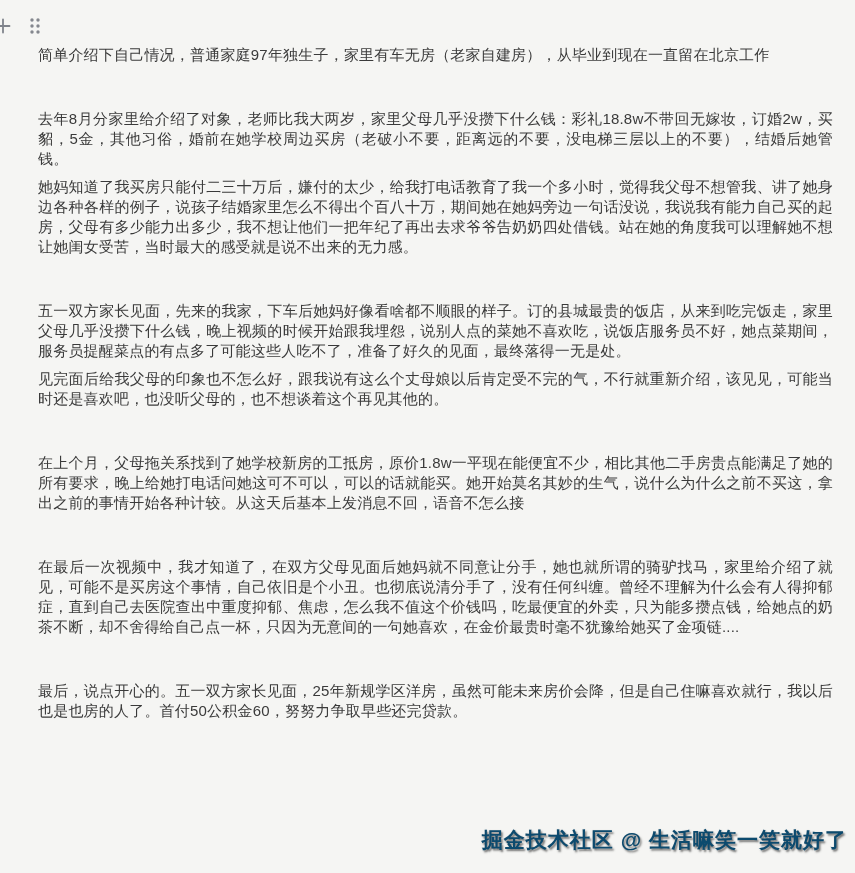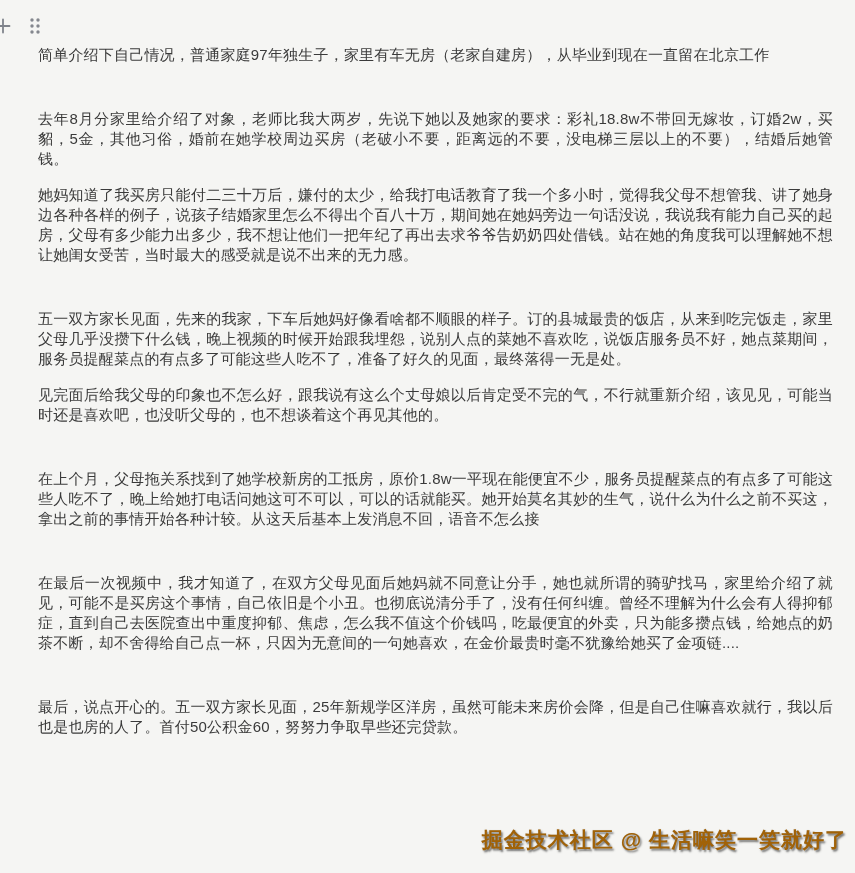--- a/index.html
+++ b/index.html
@@ -52,30 +52,30 @@
   .para {
     margin: 0;
     font-size: 15px;
     line-height: 20px;
     color: #3a3a3a;
     letter-spacing: 0.2px;
     word-break: break-all;
     text-align: justify;
   }
   .gap-blank { margin-top: 44px; }
-  .gap-small { margin-top: 16px; }
+  .gap-small { margin-top: 8px; }
   
   .watermark {
     position: absolute;
     top: 826px;
     right: 8px;
     font-size: 21px;
     font-weight: 700;
     letter-spacing: 1px;
-    color: #a16207;
+    color: #0c4a6e;
     text-shadow: 1.5px 2px 2px rgba(75,75,75,0.75), 0 0 1px rgba(130,130,130,0.4);
     white-space: nowrap;
     user-select: none;
     margin-left: 40px;
   }
 </style>
 </head>
 <body>
 
 <div class="page">
@@ -98,24 +98,24 @@
           <circle cx="10" cy="10" r="1.7" fill="#84878e"></circle>
           <circle cx="4" cy="16" r="1.7" fill="#84878e"></circle>
           <circle cx="10" cy="16" r="1.7" fill="#84878e"></circle>
         </svg>
       </span>
     </button>
   </div>
 
   <div class="content">
     <p class="para">简单介绍下自己情况，普通家庭97年独生子，家里有车无房（老家自建房），从毕业到现在一直留在北京工作</p>
-    <p class="para gap-blank">去年8月分家里给介绍了对象，老师比我大两岁，先说下她以及她家的要求：彩礼18.8w不带回无嫁妆，订婚2w，买貂，5金，其他习俗，婚前在她学校周边买房（老破小不要，距离远的不要，没电梯三层以上的不要），结婚后她管钱。</p>
+    <p class="para gap-blank">去年8月分家里给介绍了对象，老师比我大两岁，家里父母几乎没攒下什么钱：彩礼18.8w不带回无嫁妆，订婚2w，买貂，5金，其他习俗，婚前在她学校周边买房（老破小不要，距离远的不要，没电梯三层以上的不要），结婚后她管钱。</p>
     <p class="para gap-small">她妈知道了我买房只能付二三十万后，嫌付的太少，给我打电话教育了我一个多小时，觉得我父母不想管我、讲了她身边各种各样的例子，说孩子结婚家里怎么不得出个百八十万，期间她在她妈旁边一句话没说，我说我有能力自己买的起房，父母有多少能力出多少，我不想让他们一把年纪了再出去求爷爷告奶奶四处借钱。站在她的角度我可以理解她不想让她闺女受苦，当时最大的感受就是说不出来的无力感。</p>
     <p class="para gap-blank">五一双方家长见面，先来的我家，下车后她妈好像看啥都不顺眼的样子。订的县城最贵的饭店，从来到吃完饭走，家里父母几乎没攒下什么钱，晚上视频的时候开始跟我埋怨，说别人点的菜她不喜欢吃，说饭店服务员不好，她点菜期间，服务员提醒菜点的有点多了可能这些人吃不了，准备了好久的见面，最终落得一无是处。</p>
     <p class="para gap-small">见完面后给我父母的印象也不怎么好，跟我说有这么个丈母娘以后肯定受不完的气，不行就重新介绍，该见见，可能当时还是喜欢吧，也没听父母的，也不想谈着这个再见其他的。</p>
-    <p class="para gap-blank">在上个月，父母拖关系找到了她学校新房的工抵房，原价1.8w一平现在能便宜不少，服务员提醒菜点的有点多了可能这些人吃不了，晚上给她打电话问她这可不可以，可以的话就能买。她开始莫名其妙的生气，说什么为什么之前不买这，拿出之前的事情开始各种计较。从这天后基本上发消息不回，语音不怎么接</p>
+    <p class="para gap-blank">在上个月，父母拖关系找到了她学校新房的工抵房，原价1.8w一平现在能便宜不少，相比其他二手房贵点能满足了她的所有要求，晚上给她打电话问她这可不可以，可以的话就能买。她开始莫名其妙的生气，说什么为什么之前不买这，拿出之前的事情开始各种计较。从这天后基本上发消息不回，语音不怎么接</p>
     <p class="para gap-blank">在最后一次视频中，我才知道了，在双方父母见面后她妈就不同意让分手，她也就所谓的骑驴找马，家里给介绍了就见，可能不是买房这个事情，自己依旧是个小丑。也彻底说清分手了，没有任何纠缠。曾经不理解为什么会有人得抑郁症，直到自己去医院查出中重度抑郁、焦虑，怎么我不值这个价钱吗，吃最便宜的外卖，只为能多攒点钱，给她点的奶茶不断，却不舍得给自己点一杯，只因为无意间的一句她喜欢，在金价最贵时毫不犹豫给她买了金项链....</p>
     <p class="para gap-blank">最后，说点开心的。五一双方家长见面，25年新规学区洋房，虽然可能未来房价会降，但是自己住嘛喜欢就行，我以后也是也房的人了。首付50公积金60，努努力争取早些还完贷款。</p>
   </div>
 
   <div class="watermark">掘金技术社区 @ 生活嘛笑一笑就好了</div>
 
 </div>
 
 </body></html>

